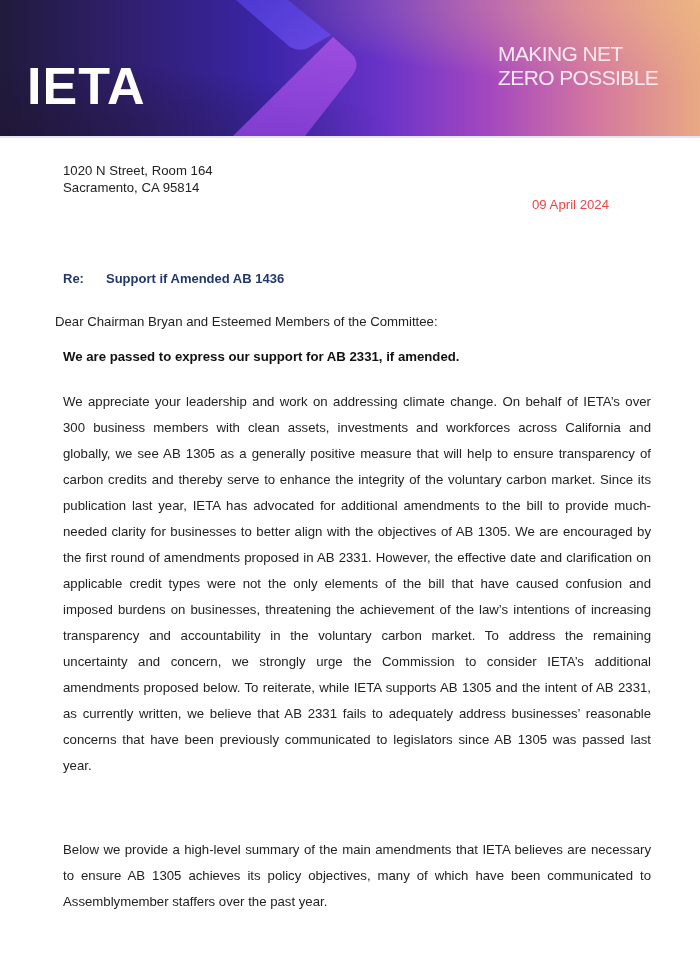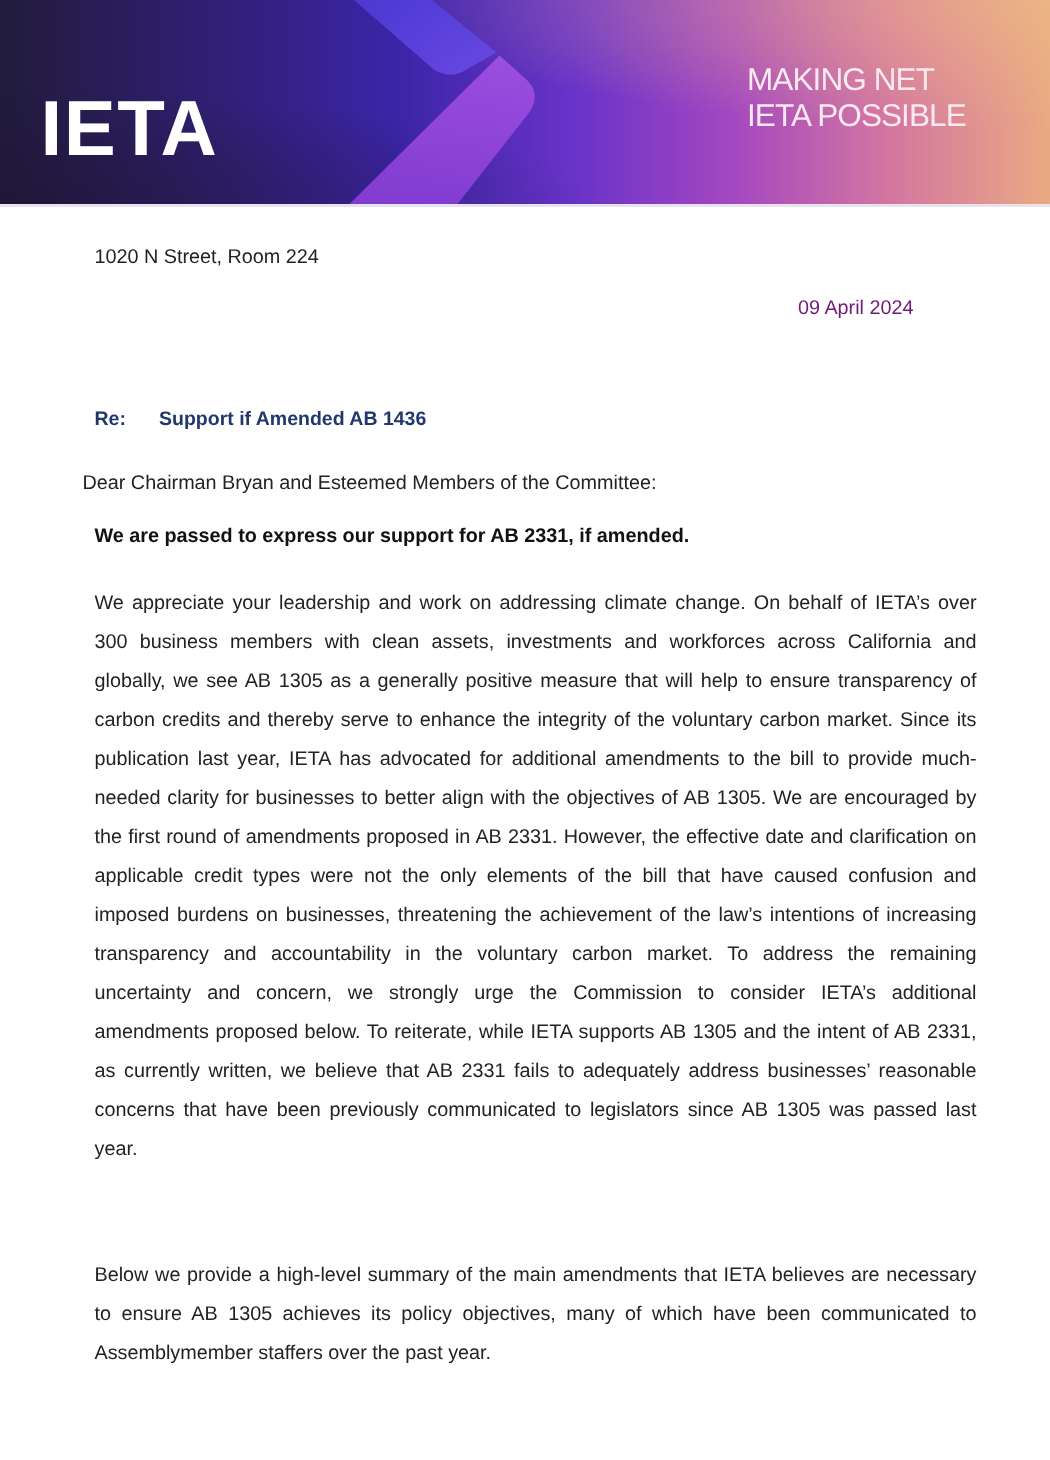--- a/index.html
+++ b/index.html
@@ -58,21 +58,21 @@
       position: absolute;
       left: 63px; top: 162px;
       font-size: 13.2px;
       line-height: 17px;
       color: #222;
     }
     .date {
       position: absolute;
       left: 532px; top: 197px;
       font-size: 13.2px;
-      color: #701a75;
+      color: #ef4444;
       text-align: right;
     }
     .re-line {
       position: absolute;
       left: 63px; top: 271px;
       font-size: 13px;
       font-weight: 700;
       color: #21386d;
     }
     .re-line .re-label { display: inline-block; width: 43px; }
@@ -117,27 +117,28 @@
         <stop offset="0%" stop-color="#a451e2"></stop>
         <stop offset="100%" stop-color="#8a3fd8"></stop>
       </linearGradient>
     </defs>
     <path d="M 236 0 L 288 0 L 331 35 L 308 48 Q 300 52 290 47 Z" fill="url(#chevTop)" opacity="0.92"></path>
     <path d="M 333 37 L 352 54 Q 361 64 352 76 L 305 136 L 233 136 Z" fill="url(#chevBot)" opacity="0.9"></path>
   </svg>
   <div class="logo">IETA</div>
   <div class="tagline">
     <div>MAKING NET</div>
-    <div>IETA POSSIBLE</div>
+    <div>ZERO POSSIBLE</div>
   </div>
 </div>
 <div class="banner-bottom-line"></div>
 
 <div class="address">
-  <div>1020 N Street, Room 224</div>
+  <div>1020 N Street, Room 164</div>
+  <div>Sacramento, CA 95814</div>
 </div>
 
 <div class="date">09 April 2024</div>
 
 <div class="re-line">
   <span class="re-label">Re:</span><span>Support if Amended AB 1436</span>
 </div>
 
 <div class="salutation">Dear Chairman Bryan and Esteemed Members of the Committee:</div>
 

